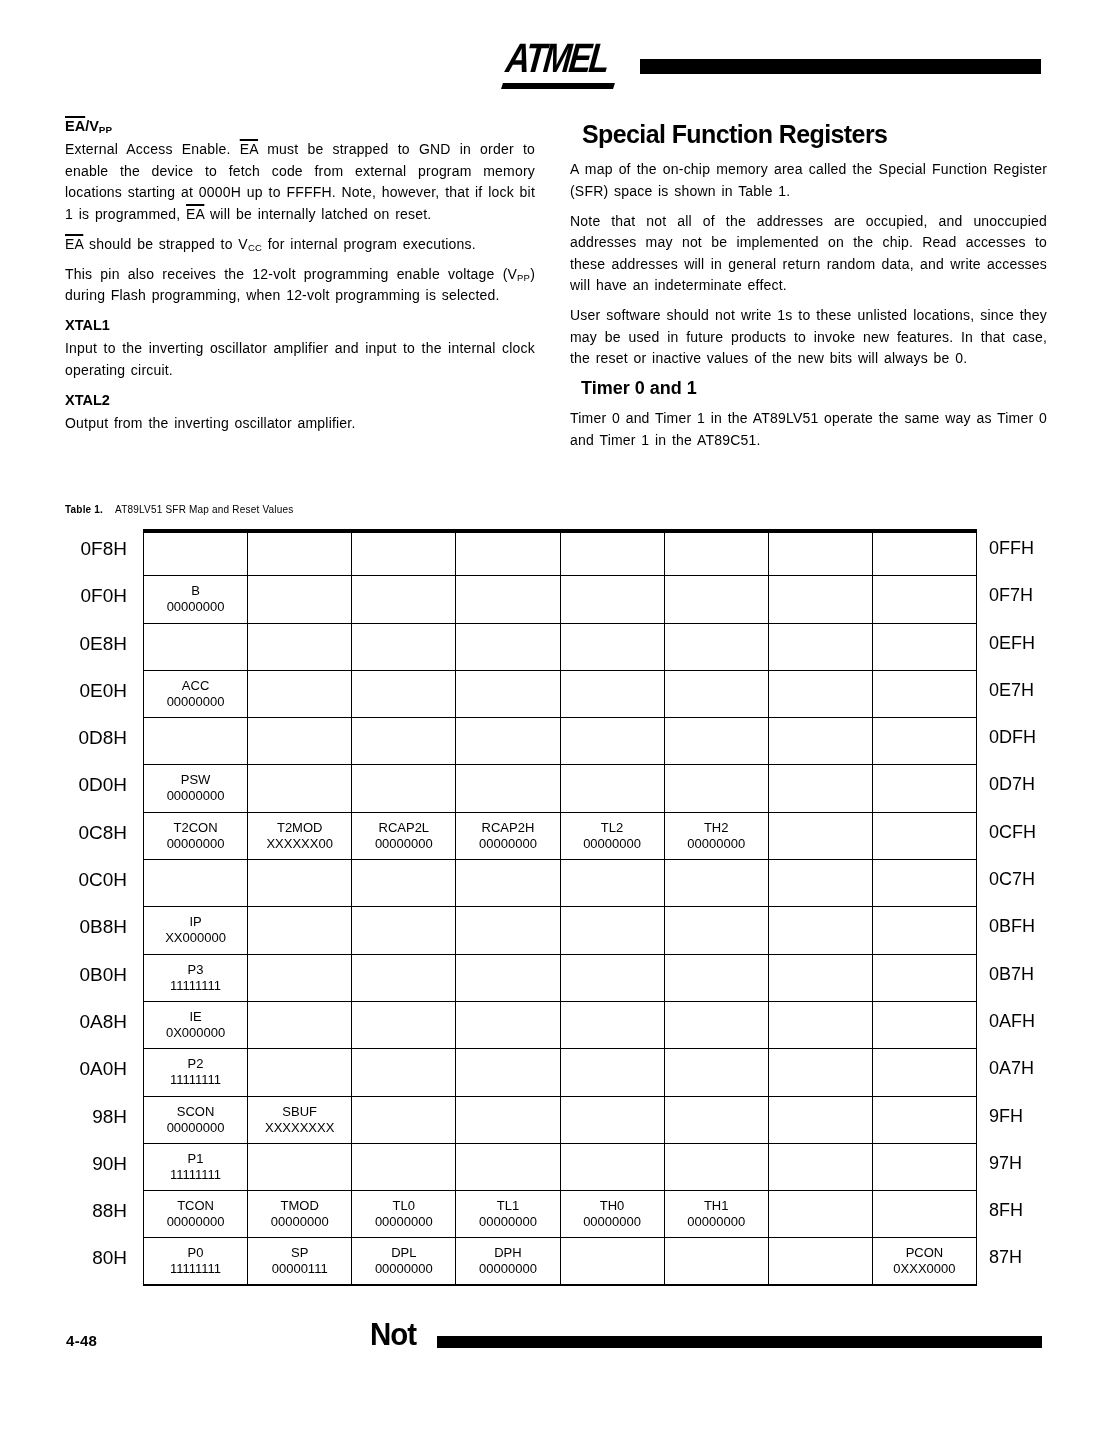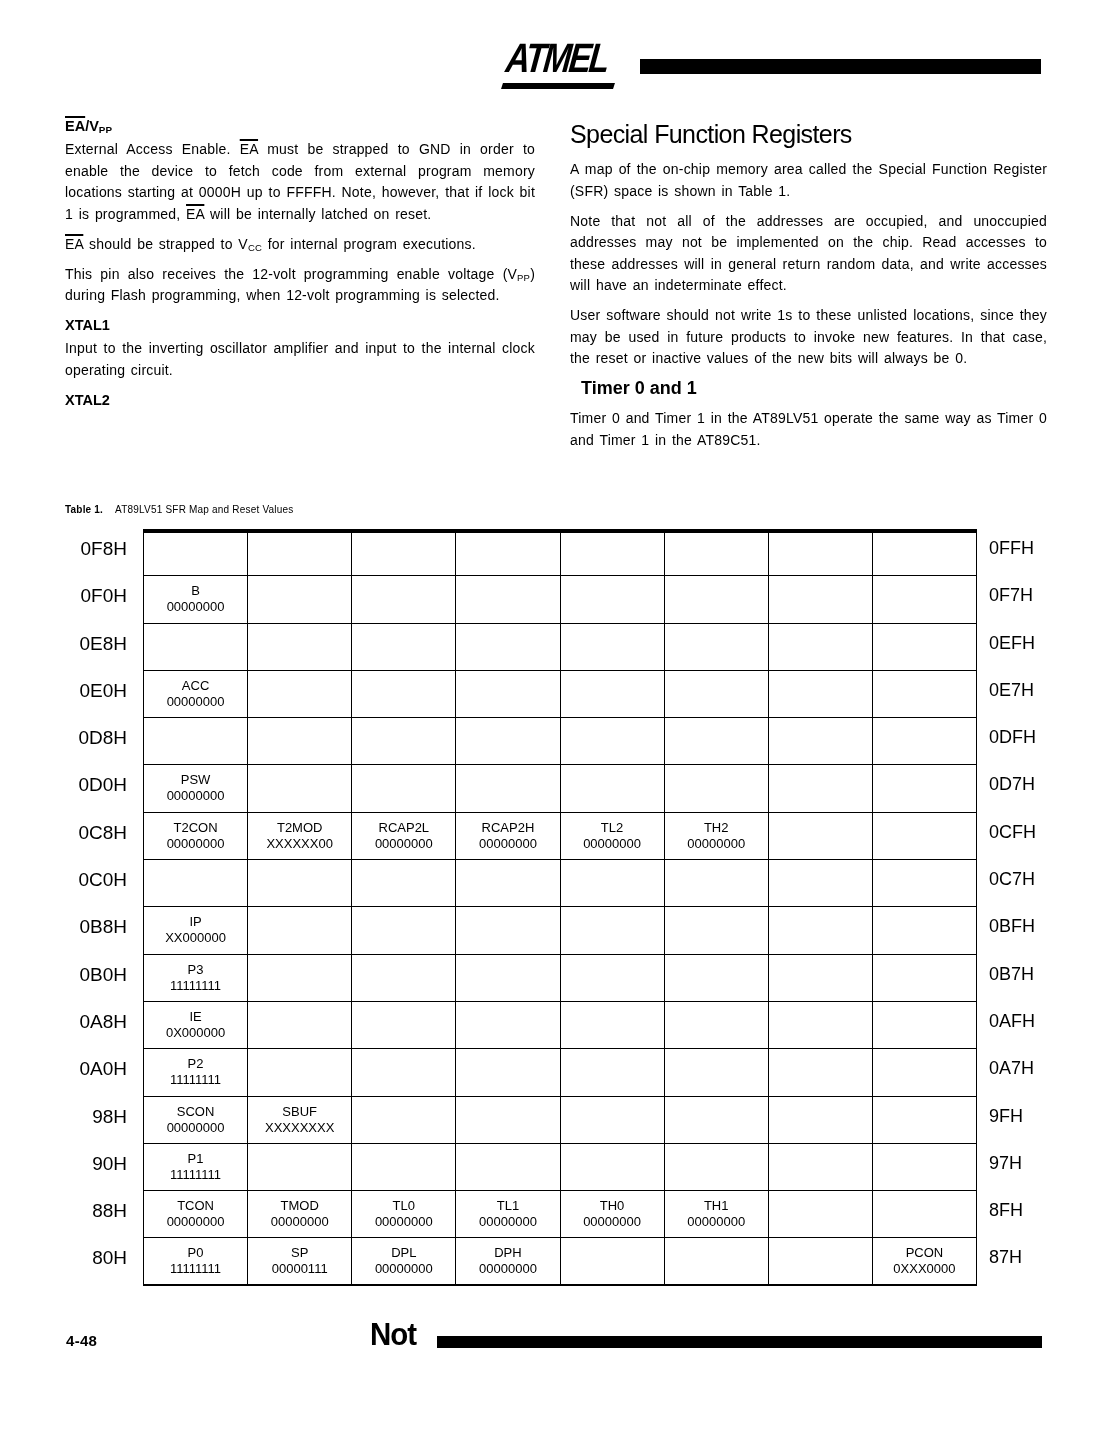--- a/index.html
+++ b/index.html
@@ -21,21 +21,21 @@
   .col{position:absolute;}
   .col-left{left:65px;top:116px;width:470px;}
   .col-right{left:570px;top:120px;width:477px;}
   .col p{
     margin:0 0 8.5px 0;font-size:14px;line-height:21.5px;
     text-align:justify;letter-spacing:0.2px;word-spacing:1.6px;
   }
   .col h3{margin:6px 0 2px 0;font-size:14.5px;line-height:21px;font-weight:bold;}
   .col-left h3:first-child{margin-top:0;}
   .col-right h1{
-    margin:0 0 11px 0;font-size:25px;line-height:28px;font-weight:normal;letter-spacing:-0.6px;
+    margin:0 0 11px 12px;font-size:25px;line-height:28px;font-weight:bold;letter-spacing:-0.6px;
   }
   .col-right h2{margin:4px 0 9px 11px;font-size:18px;line-height:21px;font-weight:bold;}
   .over{text-decoration:overline;text-decoration-thickness:1.5px;}
   sub{font-size:68%;line-height:0;vertical-align:-0.25em;font-weight:inherit;}
   
   .table-caption{position:absolute;left:65px;top:504px;font-size:10px;letter-spacing:0.2px;}
   .cap-label{font-weight:bold;margin-right:12px;}
   
   #sfr-table{position:absolute;left:59px;top:529px;}
   .sfr-row{display:flex;height:47.3px;}
@@ -76,20 +76,21 @@
   <div class="top-rule"></div>
 
   <section class="col col-left" id="left-col">
       <h3><span class="over">EA</span><span>/V</span><sub>PP</sub></h3>
       <p><span>External Access Enable. </span><span class="over">EA</span><span> must be strapped to GND in order to enable the device to fetch code from external program memory locations starting at 0000H up to FFFFH. Note, however, that if lock bit 1 is programmed, </span><span class="over">EA</span><span> will be internally latched on reset.</span></p>
       <p><span class="over">EA</span><span> should be strapped to V</span><sub>CC</sub><span> for internal program executions.</span></p>
       <p><span>This pin also receives the 12-volt programming enable voltage (V</span><sub>PP</sub><span>) during Flash programming, when 12-volt programming is selected.</span></p>
       <h3><span>XTAL1</span></h3>
       <p><span>Input to the inverting oscillator amplifier and input to the internal clock operating circuit.</span></p>
       <h3><span>XTAL2</span></h3>
+      <p><span>Output from the inverting oscillator amplifier.</span></p>
     </section>
 
   <section class="col col-right">
     <h1>Special Function Registers</h1>
     <div id="right-paras">
         <p>A map of the on-chip memory area called the Special Function Register (SFR) space is shown in Table 1.</p>
         <p>Note that not all of the addresses are occupied, and unoccupied addresses may not be implemented on the chip. Read accesses to these addresses will in general return random data, and write accesses will have an indeterminate effect.</p>
         <p>User software should not write 1s to these unlisted locations, since they may be used in future products to invoke new features. In that case, the reset or inactive values of the new bits will always be 0.</p>
       </div>
     <h2>Timer 0 and 1</h2>

